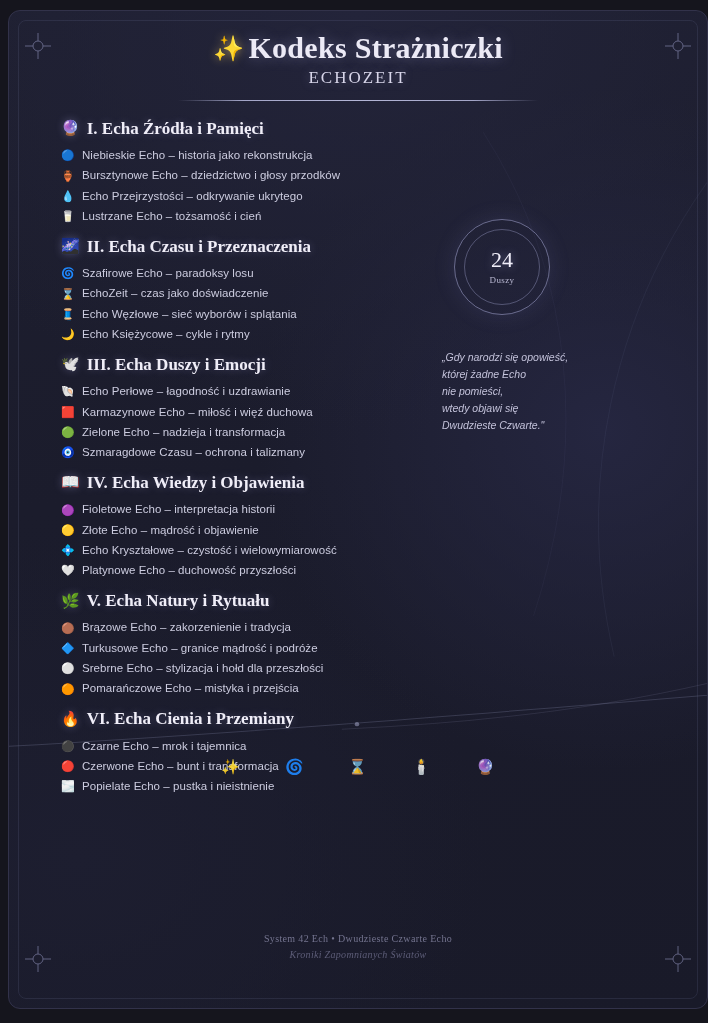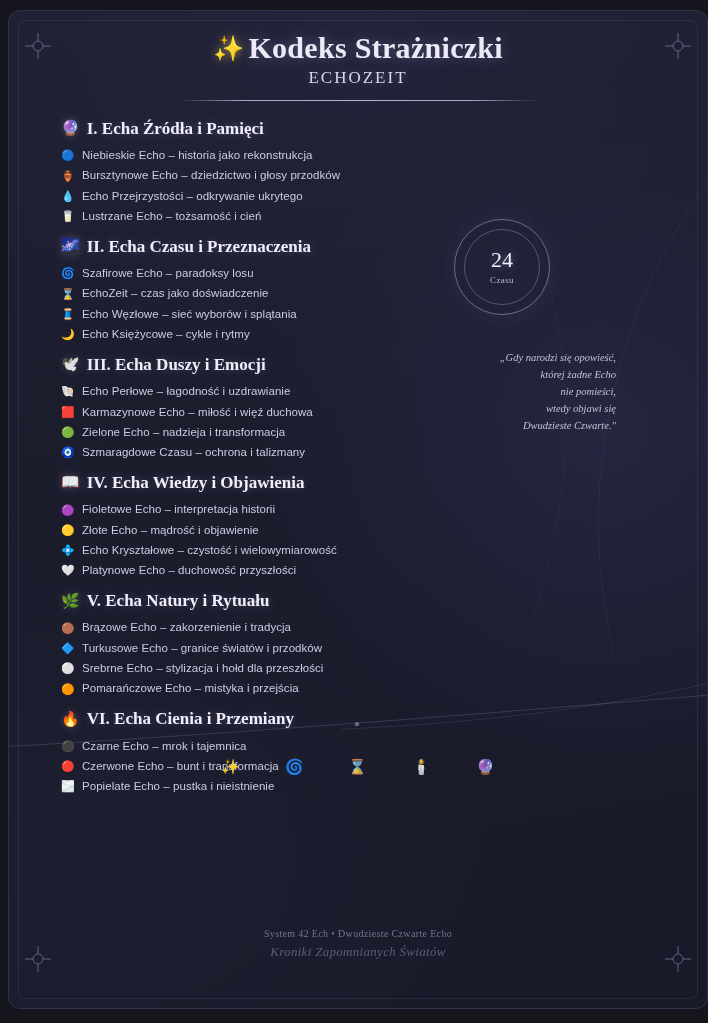--- a/index.html
+++ b/index.html
@@ -127,23 +127,23 @@
     font-family:"Liberation Serif", serif;
     font-size:22px; font-weight:400; color:#f1effa;
     line-height:1; text-shadow:0 0 10px rgba(180,178,240,.45);
   }
   #echo-label{
     font-family:"Liberation Serif", serif;
     font-size:9px; color:#b9b8d2; margin-top:4px; letter-spacing:.4px;
   }
 
   #quote{
-    position:absolute; left:15px; top:230px; width:160px;
-    text-align:right;
-    font-family:Liberation Serif, serif;
+    position:absolute; left:1px; top:230px; width:160px;
+    text-align:left;
+    font-family:Liberation Sans, sans-serif;
     font-style:italic;
     font-size:10.5px; line-height:1.62;
     color:#c3c2da;
   }
 
   
   #glyph-row{
     position:absolute; left:0; right:0; top:748px;
     display:flex; justify-content:center; gap:45px;
     z-index:3; opacity:.92;
@@ -155,21 +155,21 @@
     position:absolute; left:0; right:0; bottom:48px;
     text-align:center; z-index:3;
   }
   #footer-line{
     font-family:"Liberation Serif", serif;
     font-size:10px; color:#74748f; letter-spacing:.35px;
   }
   #footer-sub{
     font-family:"Liberation Serif", serif;
     font-style:italic;
-    font-size:13px; color:#5d5d78; margin-top:5px; letter-spacing:.3px;
+    font-size:10px; color:#5d5d78; margin-top:5px; letter-spacing:.3px;
   }
 </style>
 </head>
 <body>
 
 <div id="page">
   <div id="codex">
 
     <svg class="arcs" viewBox="0 0 692 999" preserveAspectRatio="none">
       <path d="M -20 730 C 200 718, 430 700, 720 676" fill="none" stroke="rgba(175,178,220,.20)" stroke-width="1"></path>
@@ -325,21 +325,21 @@
             <span class="sec-emoji">🌿</span>
             <span>V. Echa Natury i Rytuału</span>
           </div>
           <ul class="entries">
             <li>
                 <span class="dot">🟤</span>
                 <span>Brązowe Echo – zakorzenienie i tradycja</span>
               </li>
             <li>
                 <span class="dot">🔷</span>
-                <span>Turkusowe Echo – granice światów i przodków</span>
+                <span>Turkusowe Echo – granice mądrość i podróże</span>
               </li>
             <li>
                 <span class="dot">⚪</span>
                 <span>Srebrne Echo – stylizacja i hołd dla przeszłości</span>
               </li>
             <li>
                 <span class="dot">🟠</span>
                 <span>Pomarańczowe Echo – mistyka i przejścia</span>
               </li>
           </ul>
@@ -366,21 +366,21 @@
           </ul>
         </div>
 
       </div>
 
       <div id="aside">
         <div id="echo-badge">
           <div class="ring-inner"></div>
           <div class="inner">
             <div id="echo-num">24</div>
-            <div id="echo-label">Czasu</div>
+            <div id="echo-label">Duszy</div>
           </div>
         </div>
 
         <div id="quote">
           <div>„Gdy narodzi się opowieść,</div>
           <div>której żadne Echo</div>
           <div>nie pomieści,</div>
           <div>wtedy objawi się</div>
           <div>Dwudzieste Czwarte."</div>
         </div>

